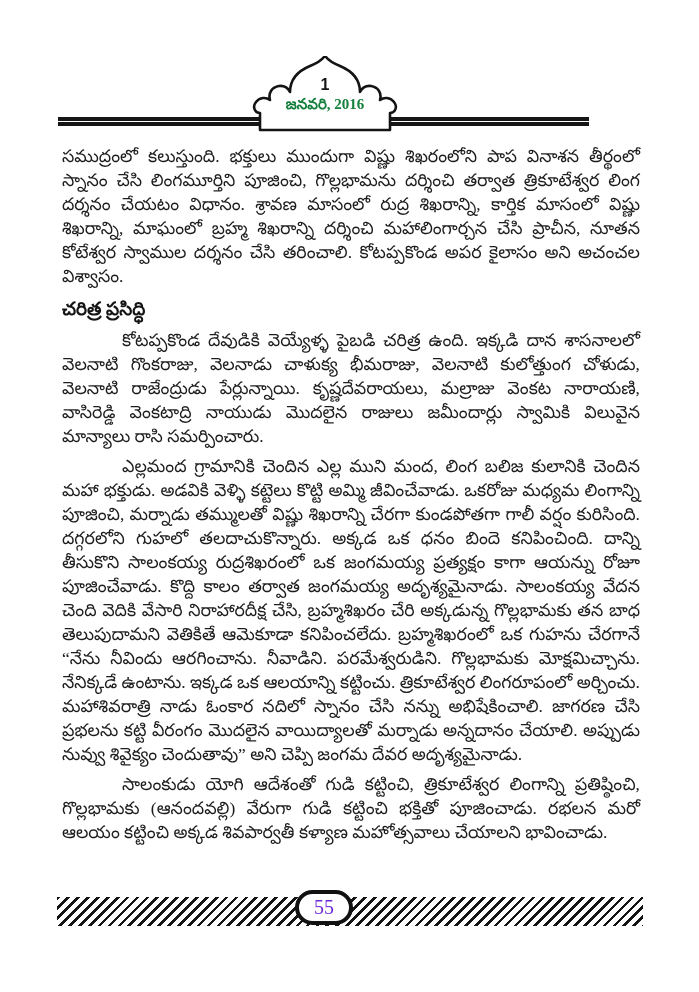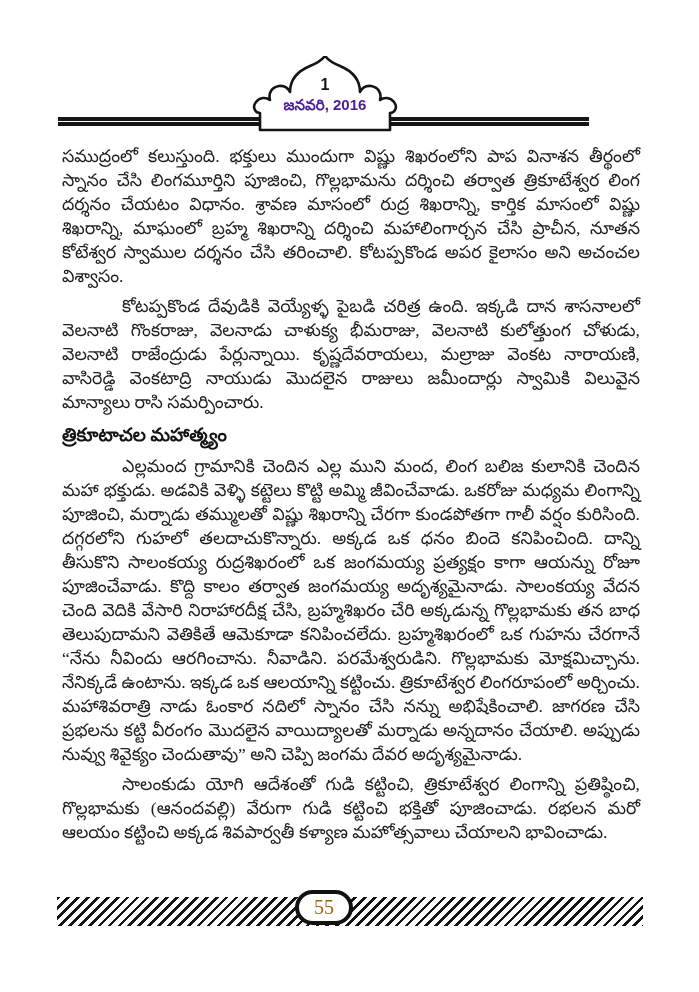--- a/index.html
+++ b/index.html
@@ -26,23 +26,23 @@
   .issue-number {
     position: absolute; left: 249px; top: 77px; width: 152px;
     text-align: center;
     font-family: "Liberation Sans", "DejaVu Sans", sans-serif;
     font-weight: bold; font-size: 16px; line-height: 16px;
     color: #141414;
   }
   .issue-date {
     position: absolute; left: 249px; top: 96px; width: 152px;
     text-align: center;
-    font-family: Liberation Sans, sans-serif;
+    font-family: Liberation Serif, serif;
     font-weight: bold; font-size: 15px; line-height: 17px;
-    color: #4c1d95;
+    color: #15803d;
   }
 
   
   .page-body {
     position: absolute; left: 62px; top: 136px; width: 578px;
     text-align: justify;
     font-size: 17.5px; line-height: 24px;
     color: #1c1c1c;
     margin-top: 8px;
   }
@@ -66,21 +66,21 @@
     );
   }
   .page-badge {
     position: absolute; left: 295px; top: 890px;
     width: 50px; height: 27px;
     background: #ffffff;
     border: 4.5px solid #111111;
     border-radius: 18px;
     display: flex; align-items: center; justify-content: center;
     font-family: "Liberation Serif", "DejaVu Serif", serif;
-    font-size: 20px; color: #a16207;
+    font-size: 20px; color: #6d28d9;
   }
 </style>
 </head>
 <body>
 
 <div class="header-rule">
   <div class="rule"></div>
   <div class="rule"></div>
 </div>
 
@@ -103,22 +103,22 @@
            C 148 51, 145 57, 140 57
            L 140 74
            Z" fill="#ffffff" stroke="#141414" stroke-width="2.6" stroke-linejoin="round"></path>
 </svg>
 
 <div class="issue-number">1</div>
 <div class="issue-date">జనవరి, 2016</div>
 
 <div class="page-body">
   <p>సముద్రంలో కలుస్తుంది. భక్తులు ముందుగా విష్ణు శిఖరంలోని పాప వినాశన తీర్థంలో స్నానం చేసి లింగమూర్తిని పూజించి, గొల్లభామను దర్శించి తర్వాత త్రికూటేశ్వర లింగ దర్శనం చేయటం విధానం. శ్రావణ మాసంలో రుద్ర శిఖరాన్ని, కార్తిక మాసంలో విష్ణు శిఖరాన్ని, మాఘంలో బ్రహ్మ శిఖరాన్ని దర్శించి మహాలింగార్చన చేసి ప్రాచీన, నూతన కోటేశ్వర స్వాముల దర్శనం చేసి తరించాలి. కోటప్పకొండ అపర కైలాసం అని అచంచల విశ్వాసం.</p>
+  <h2>చరిత్ర ప్రసిద్ధి</h2>
   <p class="indent">కోటప్పకొండ దేవుడికి వెయ్యేళ్ళ పైబడి చరిత్ర ఉంది. ఇక్కడి దాన శాసనాలలో వెలనాటి గొంకరాజు, వెలనాడు చాళుక్య భీమరాజు, వెలనాటి కులోత్తుంగ చోళుడు, వెలనాటి రాజేంద్రుడు పేర్లున్నాయి. కృష్ణదేవరాయలు, మల్రాజు వెంకట నారాయణి, వాసిరెడ్డి వెంకటాద్రి నాయుడు మొదలైన రాజులు జమీందార్లు స్వామికి విలువైన మాన్యాలు రాసి సమర్పించారు.</p>
-  <h2>త్రికూటాచల మహాత్మ్యం</h2>
   <p class="indent">ఎల్లమంద గ్రామానికి చెందిన ఎల్ల ముని మంద, లింగ బలిజ కులానికి చెందిన మహా భక్తుడు. అడవికి వెళ్ళి కట్టెలు కొట్టి అమ్మి జీవించేవాడు. ఒకరోజు మధ్యమ లింగాన్ని పూజించి, మర్నాడు తమ్ములతో విష్ణు శిఖరాన్ని చేరగా కుండపోతగా గాలీ వర్షం కురిసింది. దగ్గరలోని గుహలో తలదాచుకొన్నారు. అక్కడ ఒక ధనం బిందె కనిపించింది. దాన్ని తీసుకొని సాలంకయ్య రుద్రశిఖరంలో ఒక జంగమయ్య ప్రత్యక్షం కాగా ఆయన్ను రోజూ పూజించేవాడు. కొద్ది కాలం తర్వాత జంగమయ్య అదృశ్యమైనాడు. సాలంకయ్య వేదన చెంది వెదికి వేసారి నిరాహారదీక్ష చేసి, బ్రహ్మశిఖరం చేరి అక్కడున్న గొల్లభామకు తన బాధ తెలుపుదామని వెతికితే ఆమెకూడా కనిపించలేదు. బ్రహ్మశిఖరంలో ఒక గుహను చేరగానే “నేను నీవిందు ఆరగించాను. నీవాడిని. పరమేశ్వరుడిని. గొల్లభామకు మోక్షమిచ్చాను. నేనిక్కడే ఉంటాను. ఇక్కడ ఒక ఆలయాన్ని కట్టించు. త్రికూటేశ్వర లింగరూపంలో అర్చించు. మహాశివరాత్రి నాడు ఓంకార నదిలో స్నానం చేసి నన్ను అభిషేకించాలి. జాగరణ చేసి ప్రభలను కట్టి వీరంగం మొదలైన వాయిద్యాలతో మర్నాడు అన్నదానం చేయాలి. అప్పుడు నువ్వు శివైక్యం చెందుతావు” అని చెప్పి జంగమ దేవర అదృశ్యమైనాడు.</p>
   <p class="indent">సాలంకుడు యోగి ఆదేశంతో గుడి కట్టించి, త్రికూటేశ్వర లింగాన్ని ప్రతిష్ఠించి, గొల్లభామకు (ఆనందవల్లి) వేరుగా గుడి కట్టించి భక్తితో పూజించాడు. రభలన మరో ఆలయం కట్టించి అక్కడ శివపార్వతీ కళ్యాణ మహోత్సవాలు చేయాలని భావించాడు.</p>
 </div>
 
 <div class="footer-bar"></div>
 <div class="page-badge">
   <span>55</span>
 </div>
 
 </body></html>

